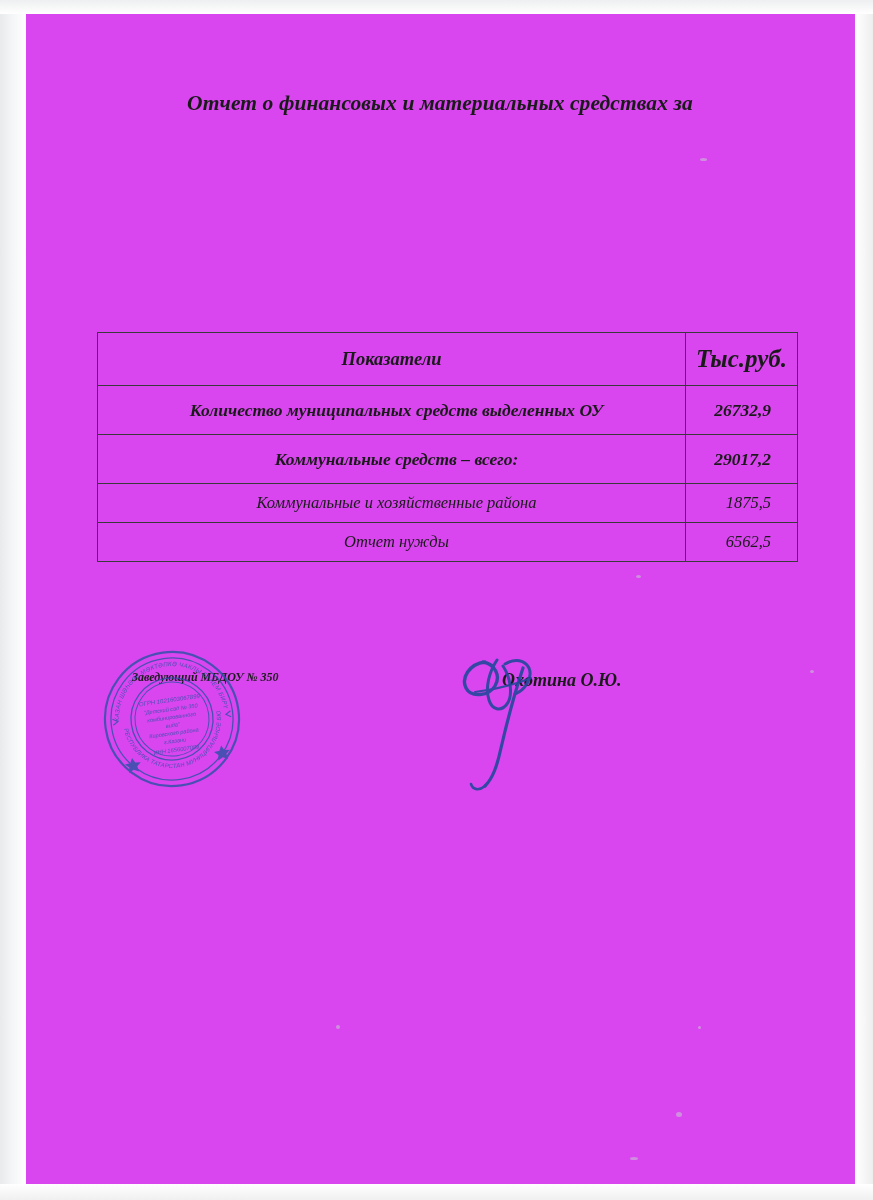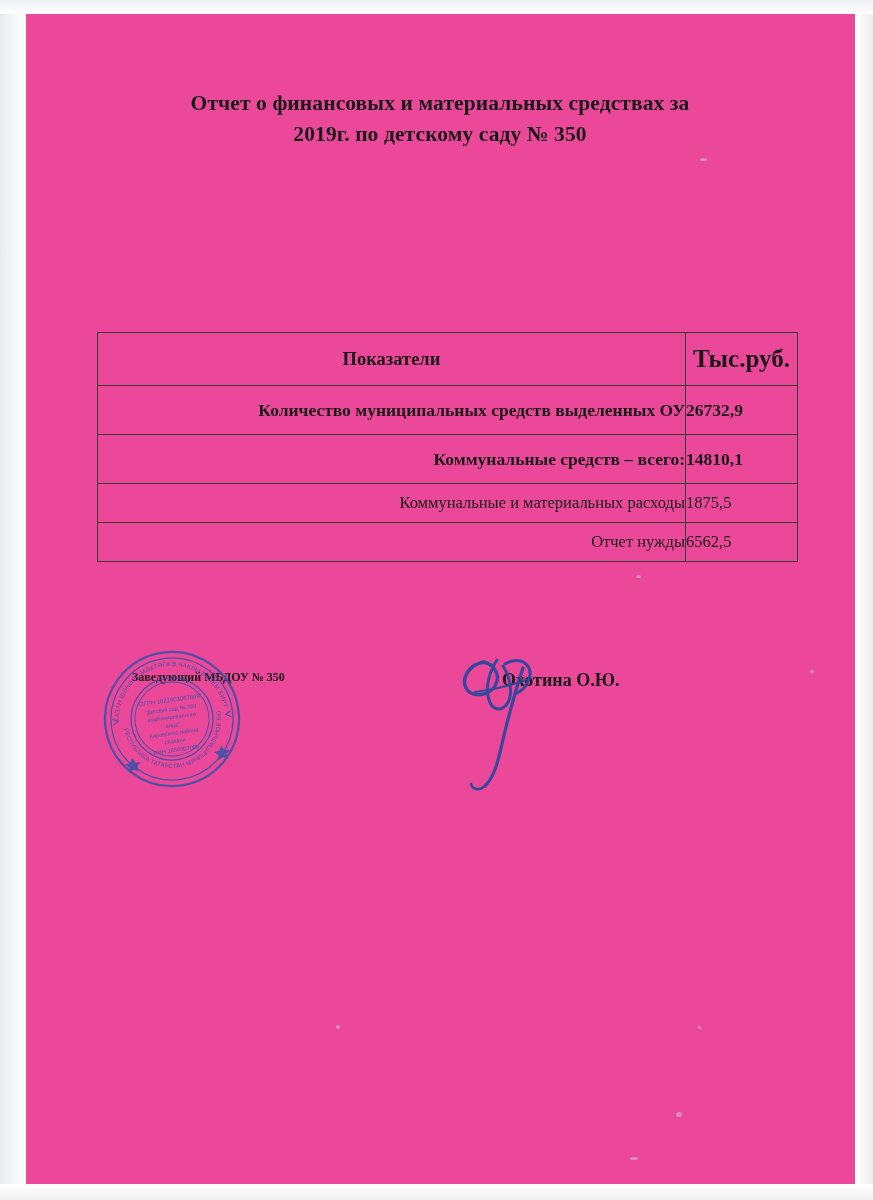--- a/index.html
+++ b/index.html
@@ -13,21 +13,22 @@
     position: relative;
     overflow: hidden;
     font-family: "Liberation Serif", serif;
     color: #1a1a1a;
   }
 
   
   .page {
     position: absolute;
     inset: 0;
-    background: #ec4899;
+    background: #d946ef;
+    font-style: italic;
   }
   .scan-edge-left {
     position: absolute;
     left: 0; top: 0; bottom: 0;
     width: 26px;
     background: linear-gradient(to right, #e9eaec 0%, #f4f5f6 45%, #ffffff 100%);
   }
   .scan-edge-right {
     position: absolute;
     right: 0; top: 0; bottom: 0;
@@ -97,24 +98,25 @@
     font-weight: bold;
     font-size: 17.5px;
   }
   .row-normal td {
     height: 38px;
     font-weight: normal;
     font-size: 16.5px;
   }
   td.label {
     padding-left: 10px;
+    text-align: center;
+  }
+  td.value {
+    padding-right: 26px;
     text-align: right;
-  }
-  td.value {
-    padding-right: 2px;
   }
 
   
   .sign-row {
     position: absolute;
     top: 670px;
     left: 97px;
     width: 700px;
     height: 30px;
   }
@@ -170,45 +172,44 @@
   <div class="scan-speck" style="left:700px;top:158px;width:7px;height:3px;"></div>
   <div class="scan-speck" style="left:636px;top:575px;width:5px;height:3px;"></div>
   <div class="scan-speck" style="left:336px;top:1025px;width:4px;height:4px;"></div>
   <div class="scan-speck" style="left:698px;top:1026px;width:3px;height:3px;"></div>
   <div class="scan-speck" style="left:676px;top:1112px;width:6px;height:5px;"></div>
   <div class="scan-speck" style="left:810px;top:670px;width:4px;height:3px;"></div>
   <div class="scan-speck" style="left:630px;top:1157px;width:8px;height:3px;"></div>
 
   <div class="doc-title">
     <span>Отчет о финансовых и материальных средствах за</span><br>
-    <span>2019г. по детскому саду № 350</span>
   </div>
 
   <table class="report-table">
     <colgroup>
       <col class="col-label">
       <col class="col-value">
     </colgroup>
     <thead>
       <tr>
         <th class="head-cell">Показатели</th>
         <th class="head-cell value">Тыс.руб.</th>
       </tr>
     </thead>
     <tbody>
       <tr class="row-strong">
         <td class="label">Количество муниципальных средств выделенных ОУ</td>
         <td class="value">26732,9</td>
       </tr>
       <tr class="row-strong">
         <td class="label">Коммунальные средств – всего:</td>
-        <td class="value">14810,1</td>
+        <td class="value">29017,2</td>
       </tr>
       <tr class="row-normal">
-        <td class="label">Коммунальные и материальных расходы</td>
+        <td class="label">Коммунальные и хозяйственные района</td>
         <td class="value">1875,5</td>
       </tr>
       <tr class="row-normal">
         <td class="label">Отчет нужды</td>
         <td class="value">6562,5</td>
       </tr>
     </tbody>
   </table>
 
   <div class="sign-row">

